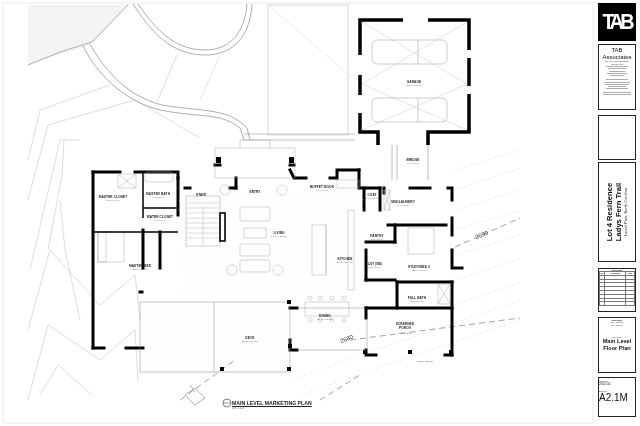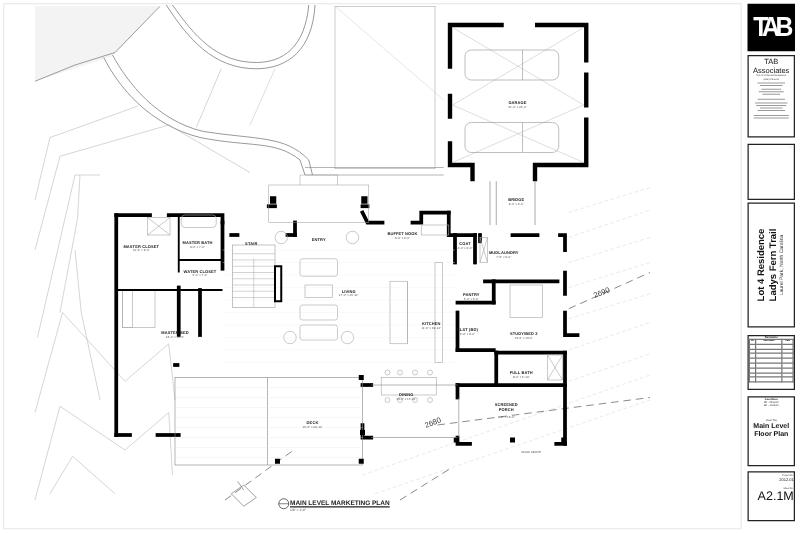--- a/index.html
+++ b/index.html
@@ -27,21 +27,21 @@
   #proj-l3{font-size:4px;line-height:6px;color:#333;}
   #rev-box{top:268px;height:44px;}
   #rev-title{font-size:2.2px;text-align:center;font-weight:bold;}
   .rev-table{width:100%;border-collapse:collapse;font-size:1.6px;}
   .rev-table td,.rev-table th{border:0.5px solid #777;height:2.8px;padding:0;}
   #sheet-title-box{top:317px;height:56px;text-align:center;}
   #issue-hdr{font-size:1.9px;font-weight:bold;margin-top:1px;}
   .issue-line{font-size:1.9px;line-height:2.6px;color:#333;}
   #sheet-title-hdr{font-size:1.9px;margin-top:10px;color:#333;}
   #sheet-title-1,#sheet-title-2{font-size:5.6px;font-weight:bold;line-height:6.4px;}
-  #sheet-no-box{top:377px;height:40px;text-align:right;}
+  #sheet-no-box{top:377px;height:40px;text-align:left;}
   #date-hdr{font-size:1.9px;color:#333;margin-top:2px;}
   #date-val{font-size:3.2px;}
   #sheetno-hdr{font-size:1.9px;color:#333;margin-top:4px;}
   #sheetno-val{font-size:10px;line-height:12px;}
 </style>
 </head>
 <body>
 
 <div id="sheet">
 

